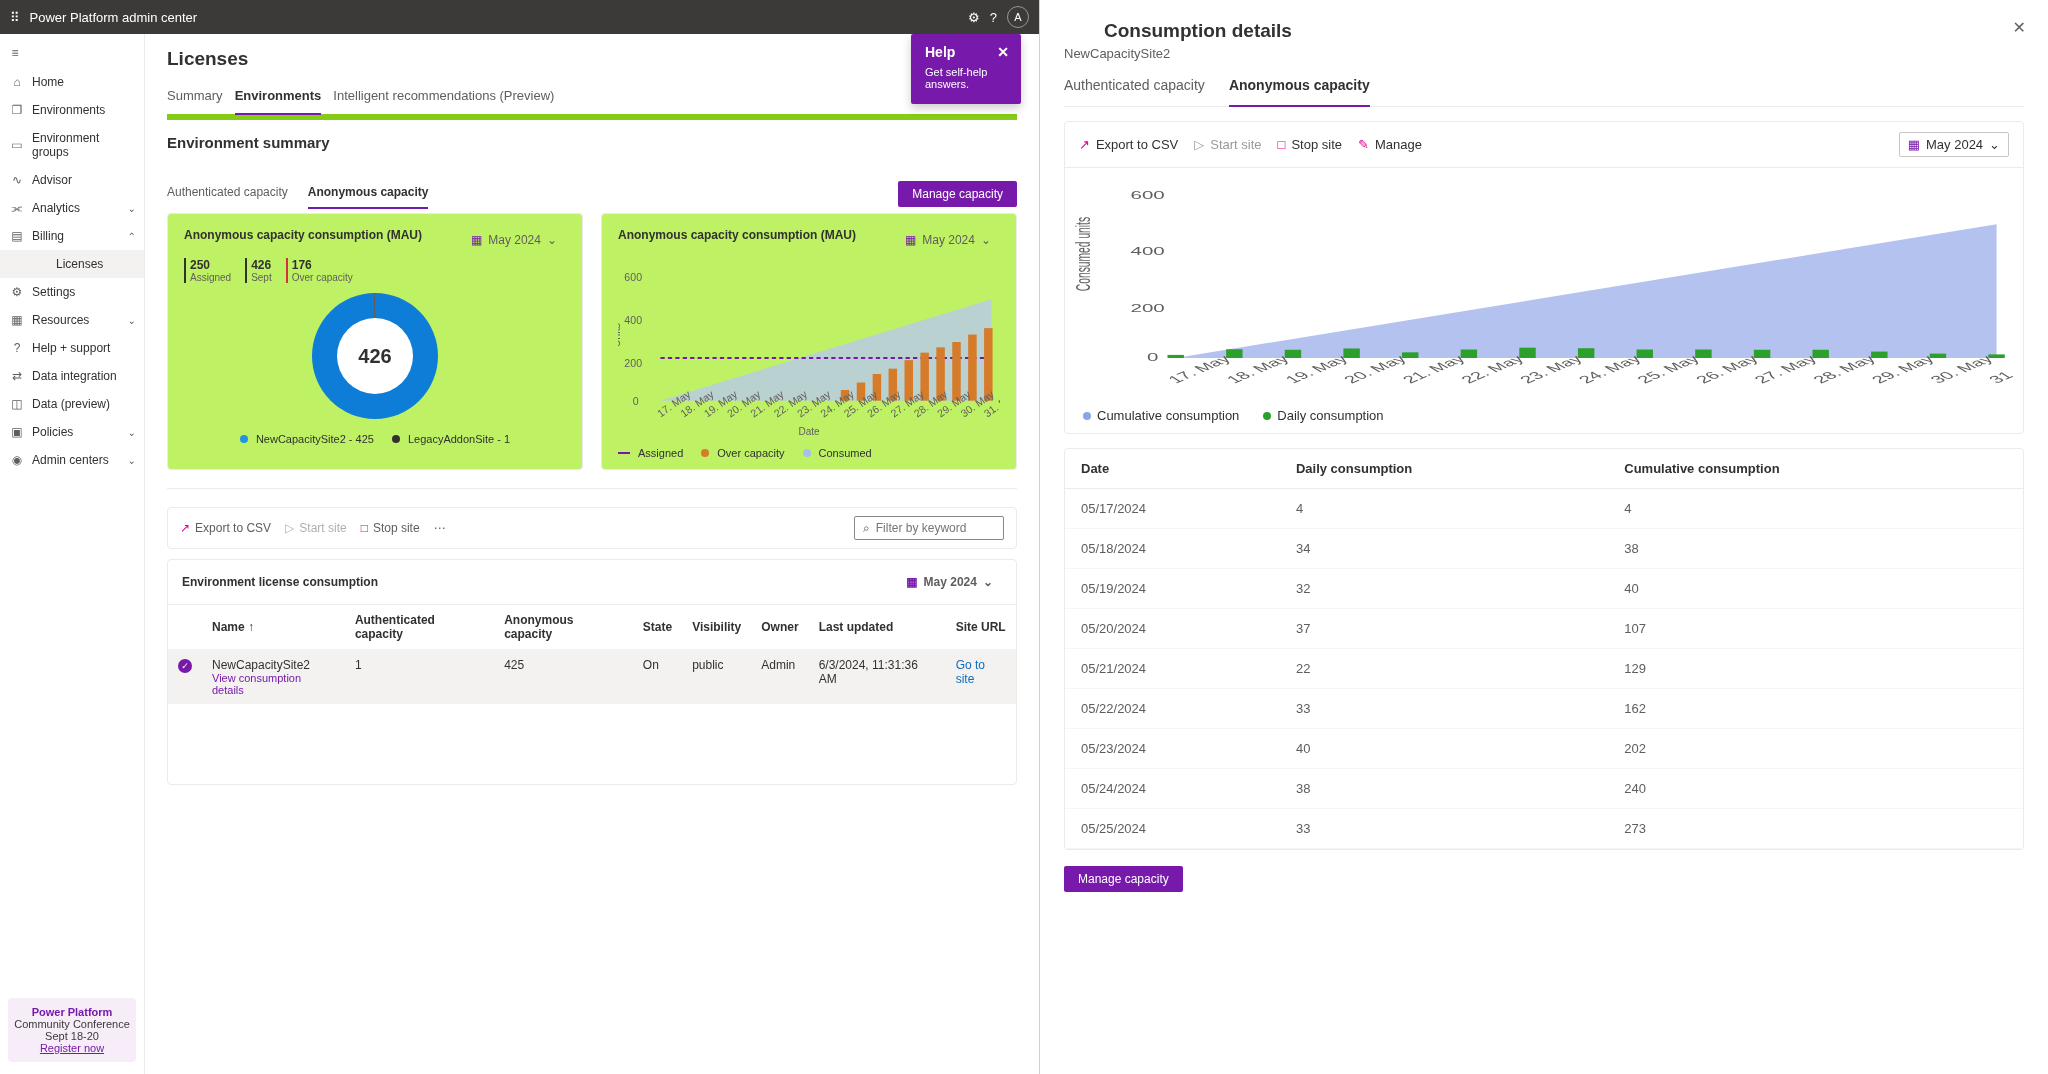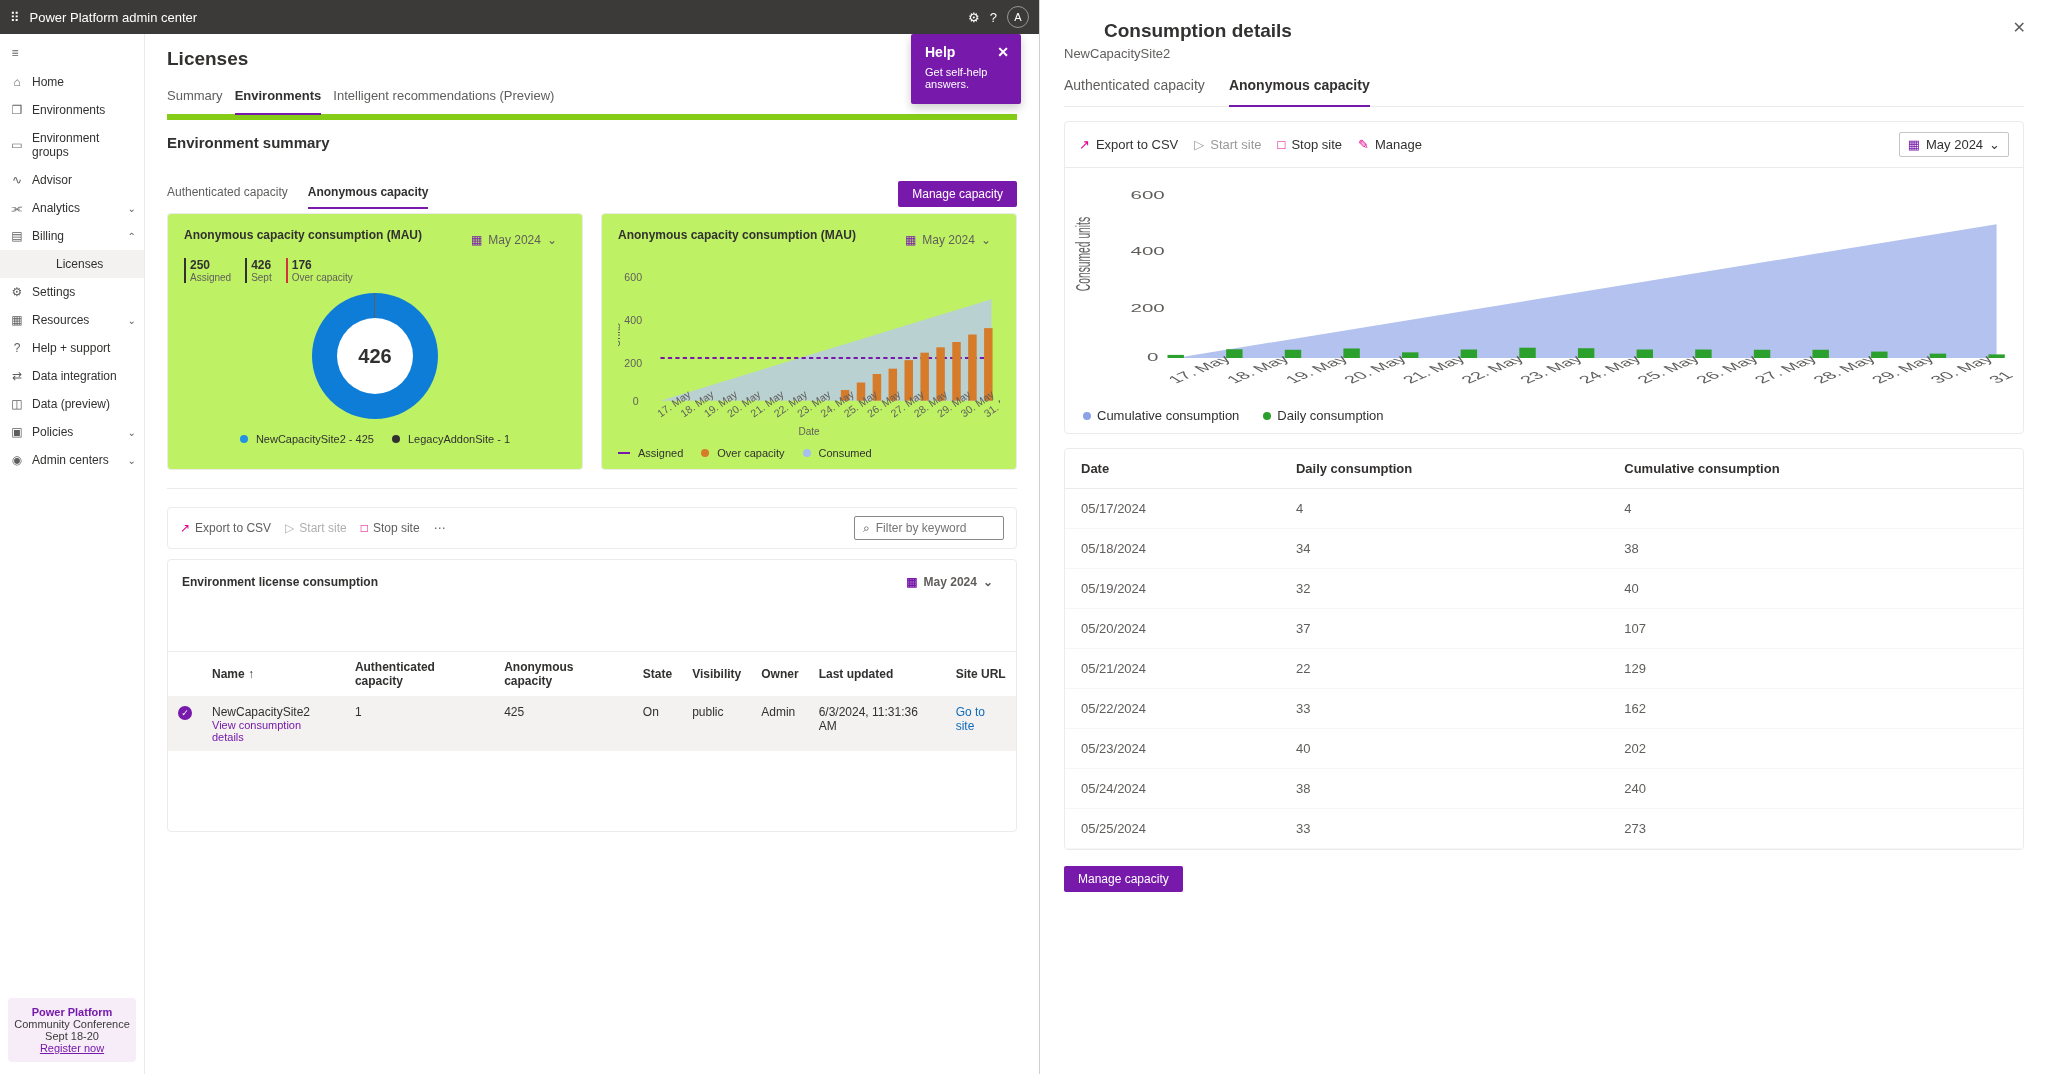--- a/index.html
+++ b/index.html
@@ -70,21 +70,21 @@
 .toolbar{display:flex;align-items:center;gap:14px;font-size:12px;color:#605e5c;border:1px solid #edebe9;border-radius:4px;padding:8px 12px;}
 .toolbar .tbtn{display:flex;align-items:center;gap:5px;cursor:pointer;}
 .tbtn .pink{color:#e3008c;}
 .tbtn.disabled{opacity:.5;cursor:default;}
 .toolbar .flex1{flex:1;}
 .searchbox{display:flex;align-items:center;gap:6px;border:1px solid #8a8886;border-radius:2px;padding:4px 8px;width:150px;color:#605e5c;}
 .searchbox input{border:none;outline:none;font-size:12px;flex:1;background:transparent;}
 
 .tablecard{border:1px solid #edebe9;border-radius:4px;margin-top:10px;padding:0 0 0 0;}
 .tablecard .thead{display:flex;justify-content:space-between;align-items:center;padding:10px 14px;font-size:12px;font-weight:700;}
-.grid{width:100%;border-collapse:collapse;font-size:12px;margin-top:47px;}
+.grid{width:100%;border-collapse:collapse;font-size:12px;}
 .grid th{color:#323130;font-weight:600;text-align:left;padding:8px 10px;border-top:1px solid #edebe9;}
 .grid td{padding:8px 10px;border-top:1px solid #f3f2f1;vertical-align:top;color:#323130;}
 .grid tr.sel td{background:#f3f2f1;}
 .checkcircle{width:14px;height:14px;border-radius:50%;background:#7719aa;display:inline-flex;align-items:center;justify-content:center;color:#fff;font-size:9px;}
 .link{color:#0f6cbd;cursor:pointer;}
 .viewdet{color:#7719aa;font-size:11px;}
 
 .help-card{position:absolute;top:0;right:18px;width:110px;background:#7719aa;color:#fff;padding:10px 12px 14px 14px;border-radius:2px;font-size:11px;box-shadow:0 4px 10px rgba(0,0,0,.2);}
 .help-card .hh{font-size:14px;font-weight:600;display:flex;justify-content:space-between;}
 

